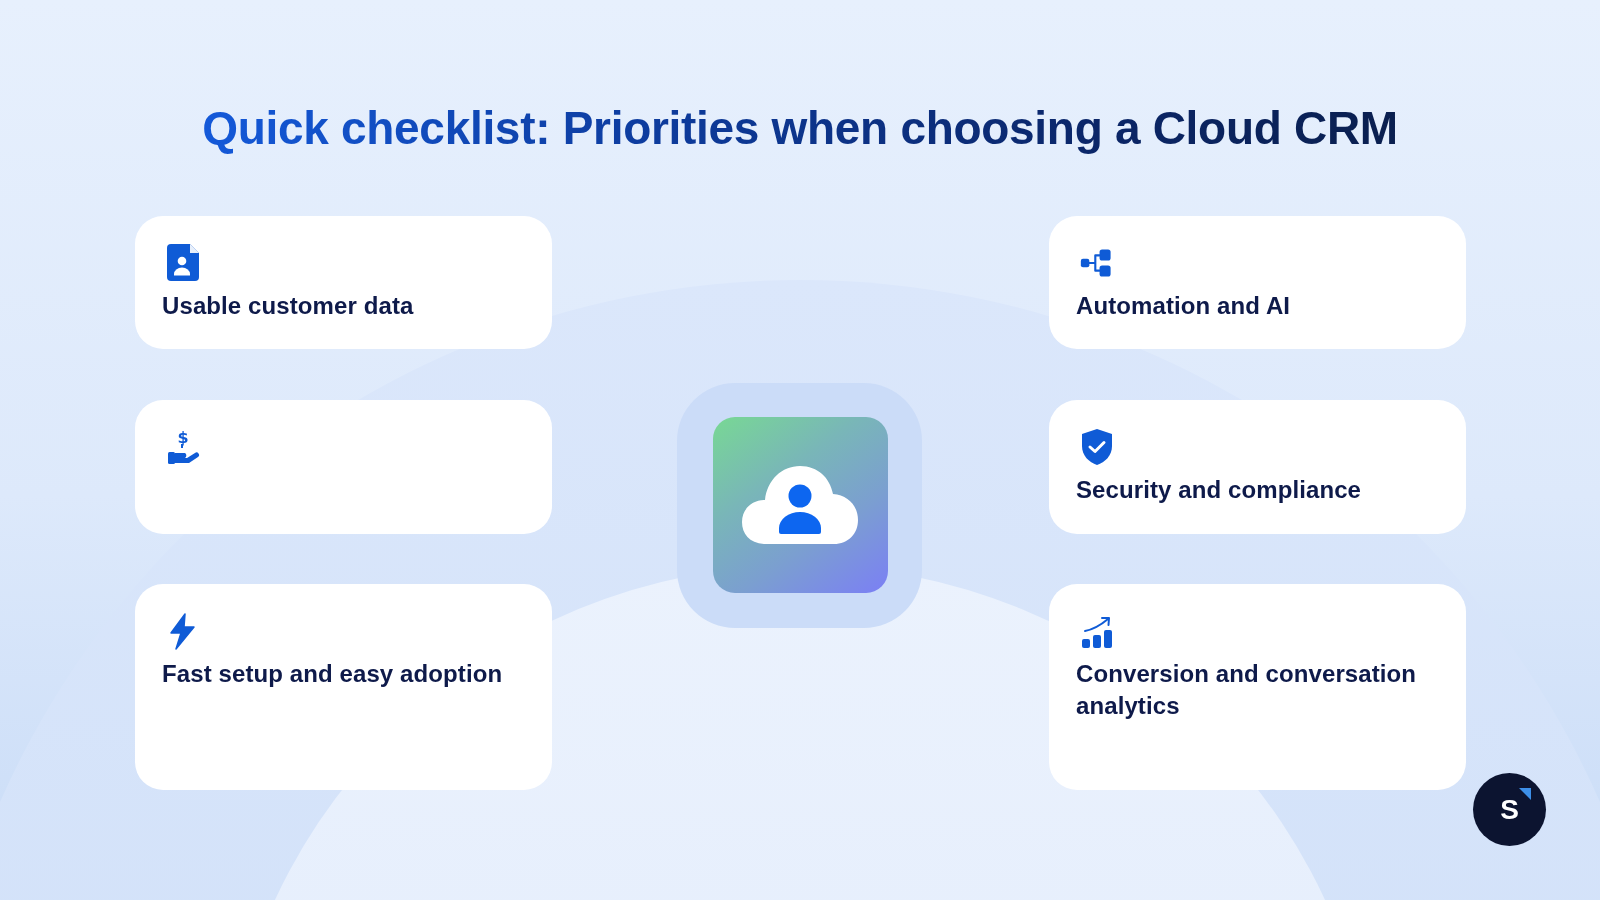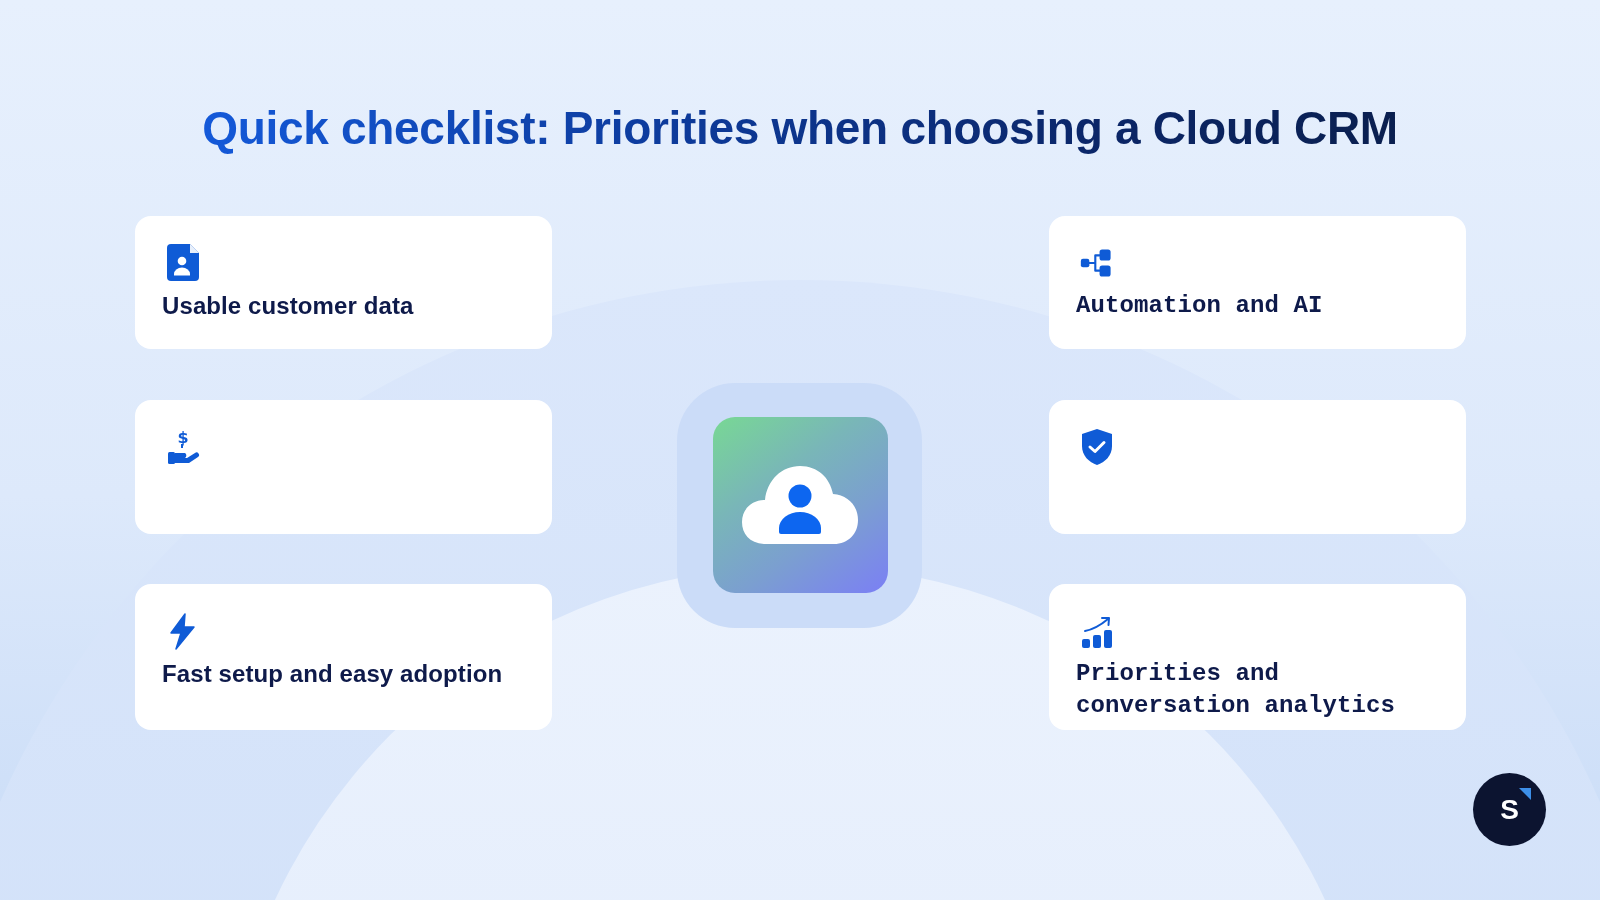--- a/index.html
+++ b/index.html
@@ -44,43 +44,43 @@
     background: linear-gradient(90deg, #1459d9 0%, #0d3a9a 40%, #0b2668 75%, #0a1f4f 100%);
     -webkit-background-clip: text;
     background-clip: text;
     color: transparent;
   }
 
   .card {
     position: absolute;
     width: 417px;
     background: #ffffff;
-    border-radius: 16px;
+    border-radius: 28px;
     padding: 28px 24px 0 27px;
   }
   .card .icon {
     width: 34px;
     height: 38px;
     display: block;
     margin-left: 4px;
   }
   .card .label {
     display: block;
     margin-top: 8px;
     font-size: 24px;
     font-weight: 700;
     color: #0e1a4a;
     line-height: 32px;
     letter-spacing: 0.1px;
   }
   .c-left { left: 135px; }
-  .c-right { left: 1049px; font-family: Liberation Mono, monospace; }
+  .c-right { left: 1049px; }
   .r1 { top: 216px; height: 133px; }
   .r2 { top: 400px; height: 134px; }
-  .r3 { top: 584px; height: 146px; }
+  .r3 { top: 584px; height: 206px; }
 
   .hub-halo {
     position: absolute;
     left: 677px; top: 383px;
     width: 245px; height: 245px;
     border-radius: 58px;
     background: #cbdcf8;
   }
   .hub-tile {
     position: absolute;
@@ -158,31 +158,32 @@
     <rect x="23" y="22" width="13" height="13" rx="3" fill="#0f5bd6"></rect>
   </svg>
   <span class="label">Automation and AI</span>
 </div>
 
 <div class="card c-right r2">
   <svg class="icon" viewBox="0 0 34 38">
     <path d="M17 1 L32 6 V18 C32 28 25 34 17 37 C9 34 2 28 2 18 V6 Z" fill="#0f5bd6"></path>
     <path d="M10 19 L15 23.5 L24 14.5" stroke="#ffffff" stroke-width="3" fill="none" stroke-linecap="round" stroke-linejoin="round"></path>
   </svg>
+  <span class="label">Security and compliance</span>
 </div>
 
 <div class="card c-right r3">
   <svg class="icon" viewBox="0 0 34 38">
     <path d="M5 19 Q16 17 28 7" stroke="#0f5bd6" stroke-width="2" fill="none" stroke-linecap="round"></path>
     <path d="M22 6 L29 6 L28.5 13" stroke="#0f5bd6" stroke-width="2" fill="none" stroke-linecap="round" stroke-linejoin="round"></path>
     <rect x="2" y="27" width="8" height="9" rx="2" fill="#0f5bd6"></rect>
     <rect x="13" y="23" width="8" height="13" rx="2" fill="#0f5bd6"></rect>
     <rect x="24" y="18" width="8" height="18" rx="2" fill="#0f5bd6"></rect>
   </svg>
-  <span class="label">Priorities and conversation analytics</span>
+  <span class="label">Conversion and conversation analytics</span>
 </div>
 
 <div class="hub-halo"></div>
 <div class="hub-tile"></div>
 <svg class="hub-cloud" viewBox="0 0 120 84">
   <path d="M26 82 C10 82 2 72 2 60 C2 47 12 38 25 38 C27 18 42 4 60 4 C78 4 90 16 93 32 C108 33 118 44 118 58 C118 72 108 82 94 82 Z" fill="#ffffff"></path>
   <circle cx="60" cy="34" r="11.5" fill="#0d66f0"></circle>
   <path d="M39 66 a21 16 0 0 1 42 0 v4 a2 2 0 0 1 -2 2 h-38 a2 2 0 0 1 -2 -2 Z" fill="#0d66f0"></path>
 </svg>
 

